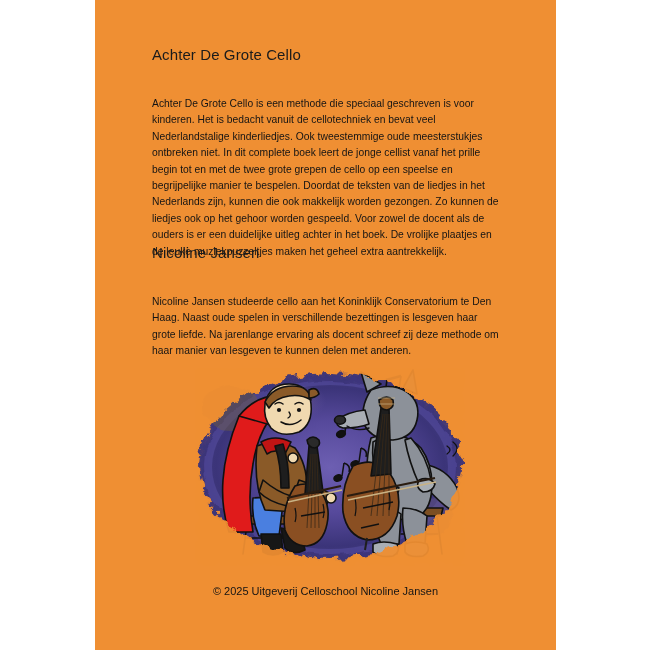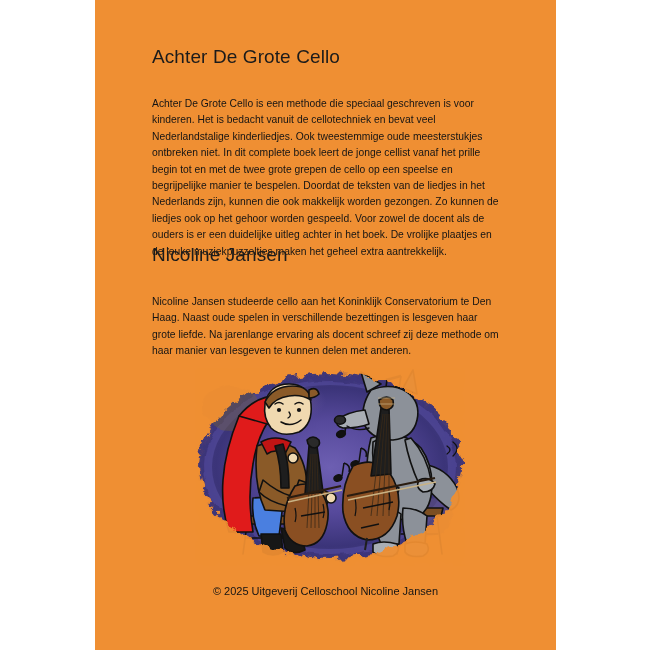--- a/index.html
+++ b/index.html
@@ -28,21 +28,21 @@
     background: #ef8f33;
     overflow: hidden;
   }
   .content {
     position: absolute;
     left: 57px;
     top: 0;
     width: 360px;
   }
   h1.section-title {
-    font-size: 19px;
+    font-size: 15px;
     font-weight: 400;
     color: #1b1b1b;
     margin: 0;
     letter-spacing: 0.1px;
   }
   p.body-text {
     font-size: 10.3px;
     line-height: 16.4px;
     color: #141414;
     margin: 0;

